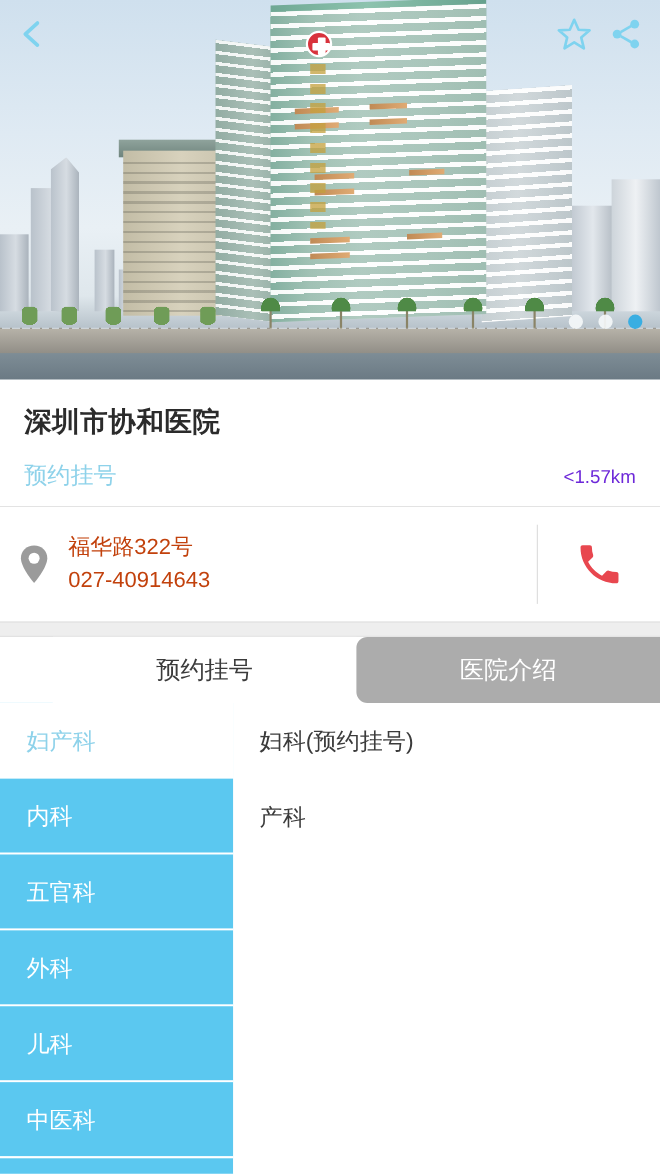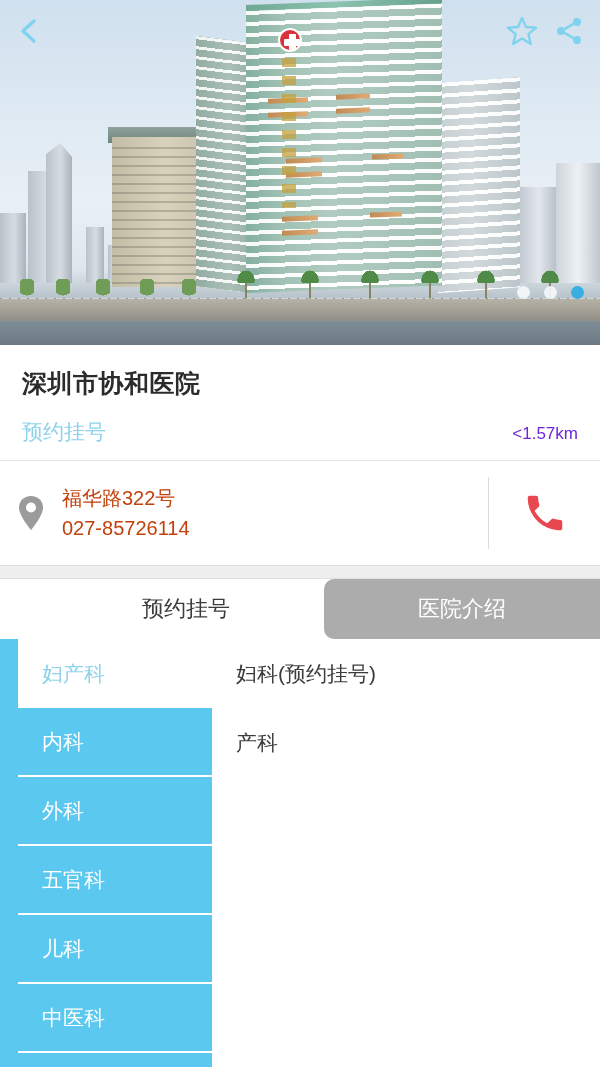--- a/index.html
+++ b/index.html
@@ -151,21 +151,21 @@
          font-size: 22px; cursor: pointer; }
   .tab.active { color: #3b3b3b; background: #fff; }
   .tab.inactive { color: #ffffff; background: #acacac;
                   border-top-left-radius: 10px; border-bottom-left-radius: 10px; }
 
   
   .dept-area { display: flex; height: 440px; background: #fff; }
   .dept-list { width: 212px; background: #5bc8f0; }
   .dept-item { height: 69px; display: flex; align-items: center; padding-left: 24px;
                font-size: 21px; color: #ffffff; background: #5bc8f0;
-               border-bottom: 2px solid #ffffff; cursor: pointer; margin-left: 18px; }
+               border-bottom: 2px solid #ffffff; cursor: pointer; }
   .dept-item.selected { background: #ffffff; color: #8ed2ea; border-bottom: none; }
   .dept-content { flex: 1; background: #fff; padding-left: 24px; }
   .doctor-item { height: 69px; display: flex; align-items: center;
                  font-size: 21px; color: #3b3b3b; cursor: pointer; }
 </style>
 </head>
 <body>
 
 <div id="app">
 
@@ -257,42 +257,42 @@
 
   <div class="addr-row">
     <div class="pin-wrap">
       <svg width="30" height="38" viewBox="0 0 30 38">
         <path d="M15 2 C8 2 3 7 3 13.5 C3 22 15 36 15 36 C15 36 27 22 27 13.5 C27 7 22 2 15 2 Z" fill="#9b9b9b"></path>
         <circle cx="15" cy="13.5" r="5" fill="#ffffff"></circle>
       </svg>
     </div>
     <div class="addr-text">
       <div class="addr-line">福华路322号</div>
-      <div class="addr-line">027-85726114</div>
+      <div class="addr-line">027-40914643</div>
     </div>
     <div class="call-wrap">
       <svg width="46" height="46" viewBox="0 0 24 24">
         <path fill="#e8474f" d="M6.6 10.8c1.4 2.8 3.8 5.2 6.6 6.6l2.2-2.2c.3-.3.7-.4 1-.2 1.2.4 2.4.6 3.6.6.6 0 1 .4 1 1V20c0 .6-.4 1-1 1C10.6 21 3 13.4 3 4c0-.6.4-1 1-1h3.4c.6 0 1 .4 1 1 0 1.3.2 2.5.6 3.6.1.4 0 .8-.2 1.1l-2.2 2.1z"></path>
       </svg>
     </div>
   </div>
 
   <div class="gap-band"></div>
 
   <div class="tabs">
     <div class="tab active">预约挂号</div>
     <div class="tab inactive">医院介绍</div>
   </div>
 
   <div class="dept-area">
     <div class="dept-list">
       <div class="dept-item selected">妇产科</div>
       <div class="dept-item">内科</div>
+      <div class="dept-item">五官科</div>
       <div class="dept-item">外科</div>
-      <div class="dept-item">五官科</div>
       <div class="dept-item">儿科</div>
       <div class="dept-item">中医科</div>
     </div>
     <div class="dept-content">
       <div class="doctor-item">妇科(预约挂号)</div>
       <div class="doctor-item">产科</div>
     </div>
   </div>
 
 </div>

